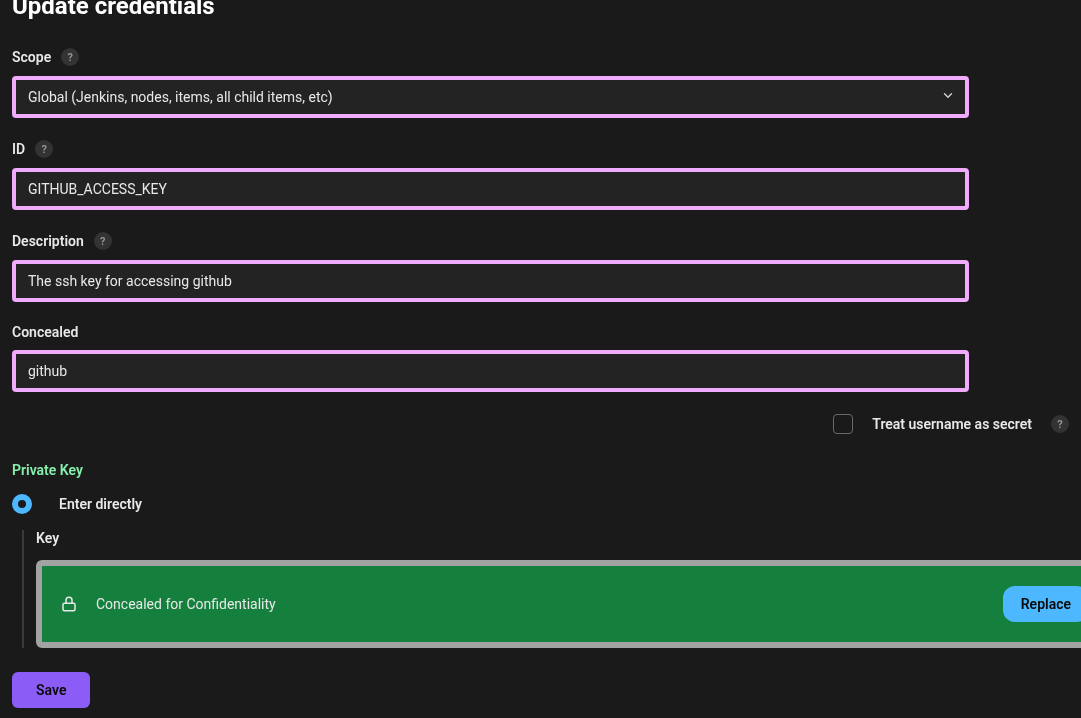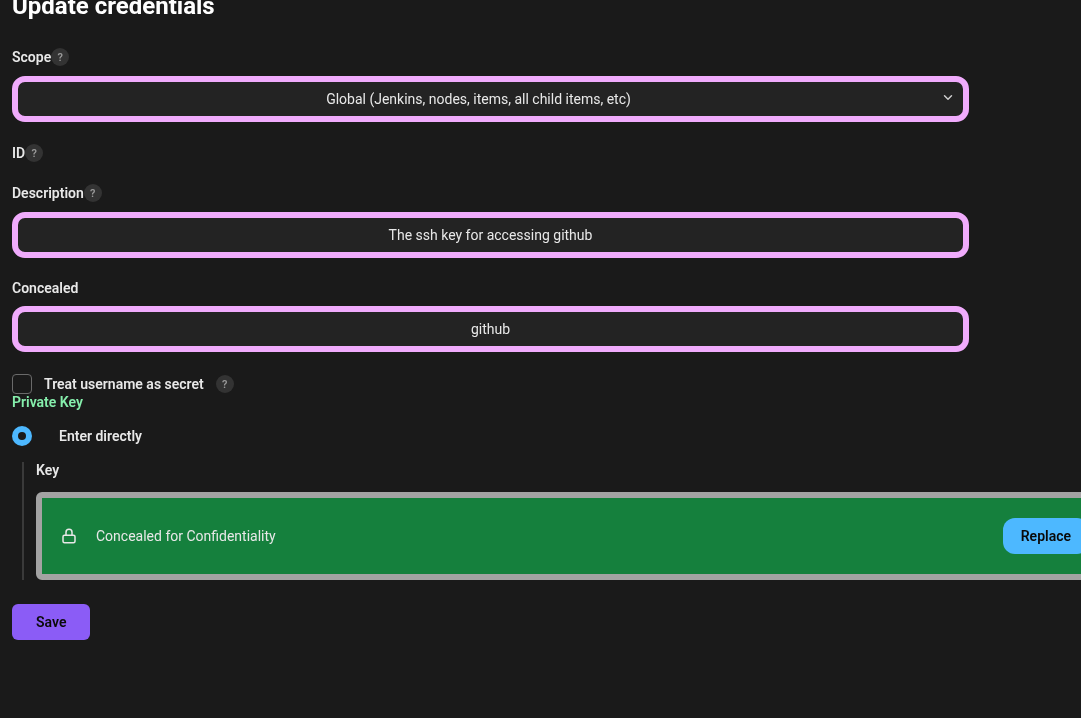--- a/index.html
+++ b/index.html
@@ -23,20 +23,21 @@
       color: #ffffff;
       margin-bottom: 28px;
       margin-top: -8px;
     }
     .form-group {
       margin-bottom: 22px;
     }
     .label-row {
       display: flex;
       align-items: center;
+      gap: 10px;
       margin-bottom: 10px;
     }
     .field-label {
       font-weight: 600;
       color: #e8e8e8;
       font-size: 14px;
     }
     .help-icon {
       width: 18px;
       height: 18px;
@@ -50,45 +51,46 @@
       font-weight: 600;
       cursor: pointer;
     }
     .select-wrapper {
       position: relative;
       width: 957px;
     }
     .text-input, .select-input {
       width: 957px;
       background-color: #232323;
-      border: 6px solid #f0abfc;
-      border-radius: 13px;
+      border: 4px solid #f0abfc;
+      border-radius: 4px;
       padding: 9px 12px;
       color: #e8e8e8;
       font-size: 14px;
       font-family: inherit;
       appearance: none;
       outline: none;
-      text-align: center;
     }
     .select-input {
       padding-right: 36px;
       cursor: pointer;
     }
     .chevron-icon {
       position: absolute;
       right: 14px;
       top: 50%;
       transform: translateY(-50%);
       pointer-events: none;
     }
     .checkbox-row {
       display: flex;
       align-items: center;
-      gap: 12px;
+      gap: 19px;
+      margin-bottom: 28px;
+      justify-content: flex-end;
     }
     .checkbox {
       width: 20px;
       height: 20px;
       border: 1.5px solid #6a6a6a;
       border-radius: 4px;
       background-color: transparent;
       cursor: pointer;
       appearance: none;
       flex-shrink: 0;
@@ -197,20 +199,21 @@
     </span>
   </div>
 </div>
 
 
 <div class="form-group">
   <div class="label-row">
     <label class="field-label">ID</label>
     <span class="help-icon">?</span>
   </div>
+  <input type="text" class="text-input" value="GITHUB_ACCESS_KEY" style="">
 </div>
 
 
 <div class="form-group">
   <div class="label-row">
     <label class="field-label">Description</label>
     <span class="help-icon">?</span>
   </div>
   <input type="text" class="text-input" value="The ssh key for accessing github" style="">
 </div>

